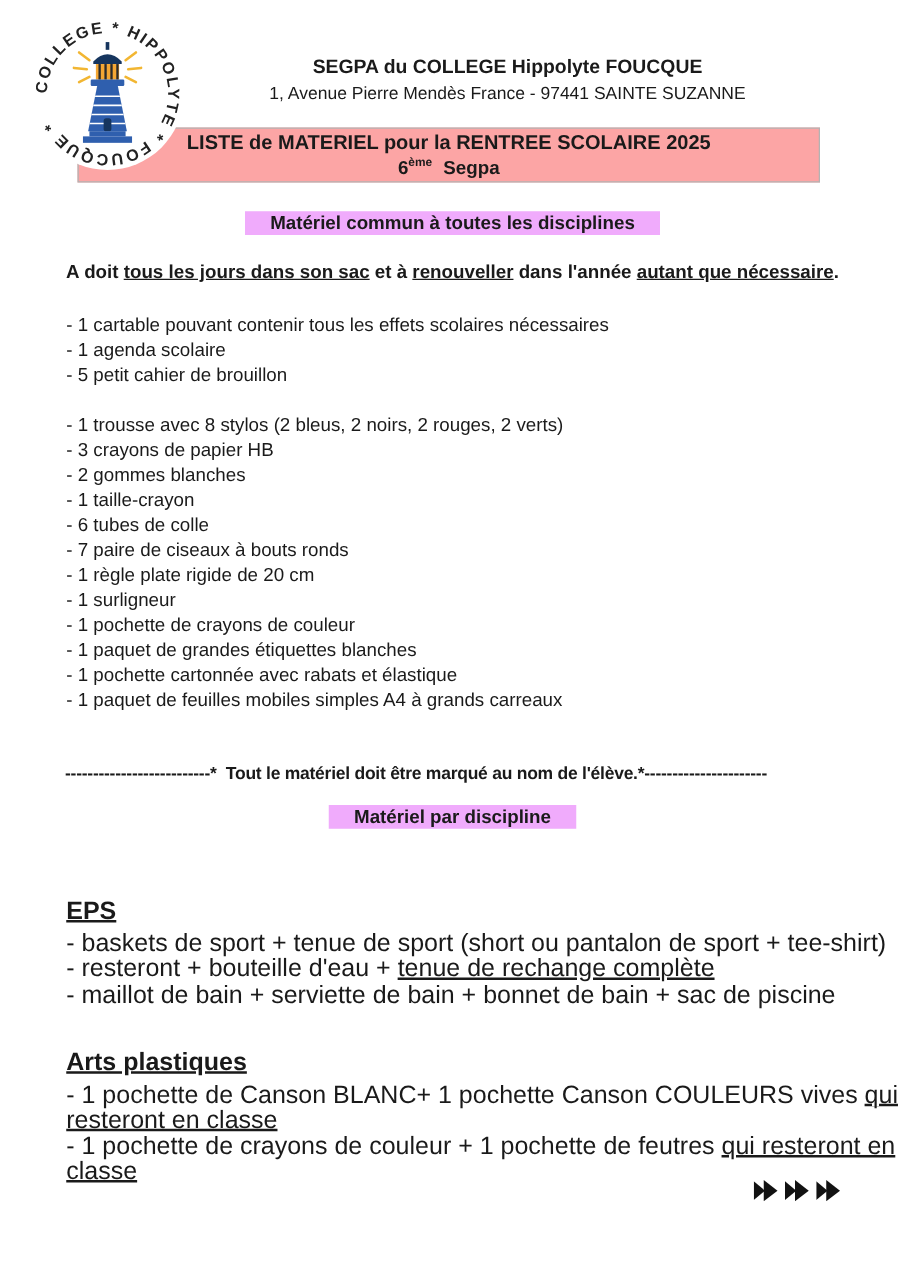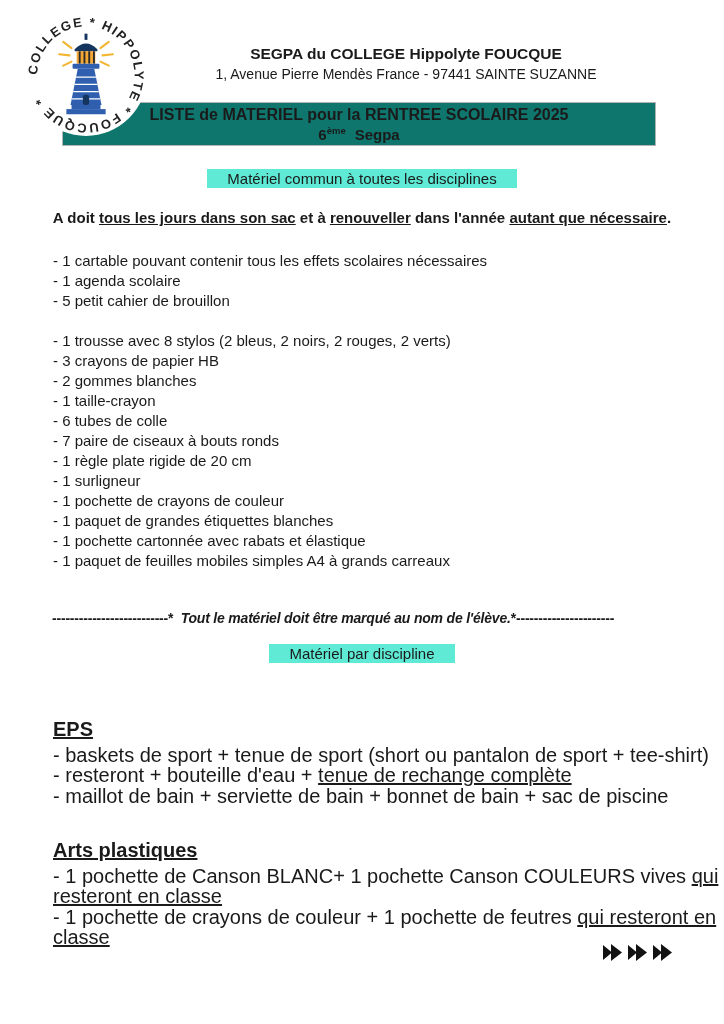--- a/index.html
+++ b/index.html
@@ -14,48 +14,48 @@
   .logo-ring-text { font-family:"Liberation Sans", sans-serif; font-size:12.5px; font-weight:bold; letter-spacing:1.6px; fill:#222222; }
 
   
   .header { position:absolute; left:0; top:45px; width:100%; text-align:center; z-index:1;padding-left:44px; }
   .school-name { font-size:15.5px; font-weight:bold; }
   .school-address { font-size:14px; margin-top:3px; }
 
   
   .title-box {
     position:absolute; left:62px; top:102px; width:592px; height:42px;
-    border:1.5px solid #b3b3b3; text-align:center; background:#0f766e; z-index:1;
+    border:1.5px solid #b3b3b3; text-align:center; background:#fca5a5; z-index:1;
   }
   .title-line1 { font-size:16px; font-weight:bold; margin-top:3px; }
   .title-line2 { font-size:15px; font-weight:bold; margin-top:1px; }
   .title-line2 sup { font-size:9.5px; }
   .grade-label { margin-left:9px; }
 
   
   .heading-wrap { position:absolute; left:0; width:100%; text-align:center; }
   .heading-common { top:169px; }
   .heading-discipline { top:644px; }
-  .highlight { display:inline-block; background:#5eead4; font-weight:normal; font-size:15px; padding:1px 20px; }
+  .highlight { display:inline-block; background:#f0abfc; font-weight:bold; font-size:15px; padding:1px 20px; }
 
   
   .intro { position:absolute; left:0; top:209px; width:100%; text-align:center; font-weight:bold; font-size:15px; }
   .ul { text-decoration:underline; }
 
   
   .list { position:absolute; left:53px; font-size:15px; line-height:20px; }
   .list-group1 { top:251px; }
   .list-group2 { top:331px; }
 
   
   .separator {
     position:absolute; left:52px; top:610px; width:620px;
     font-weight:bold; font-size:14px; white-space:pre; letter-spacing:-0.2px;
   }
-  .sep-text { font-style:italic; }
+  .sep-text { }
 
   
   .subject { position:absolute; left:53px; font-size:20px; line-height:20.5px; }
   .subject-eps { top:719px; }
   .subject-arts { top:840px; }
   .subject-title { font-weight:bold; text-decoration:underline; margin-bottom:5px; }
 
   
   .arrows { position:absolute; left:603px; top:944px; display:flex; gap:5px; }
   .ff-icon svg { display:block; }

